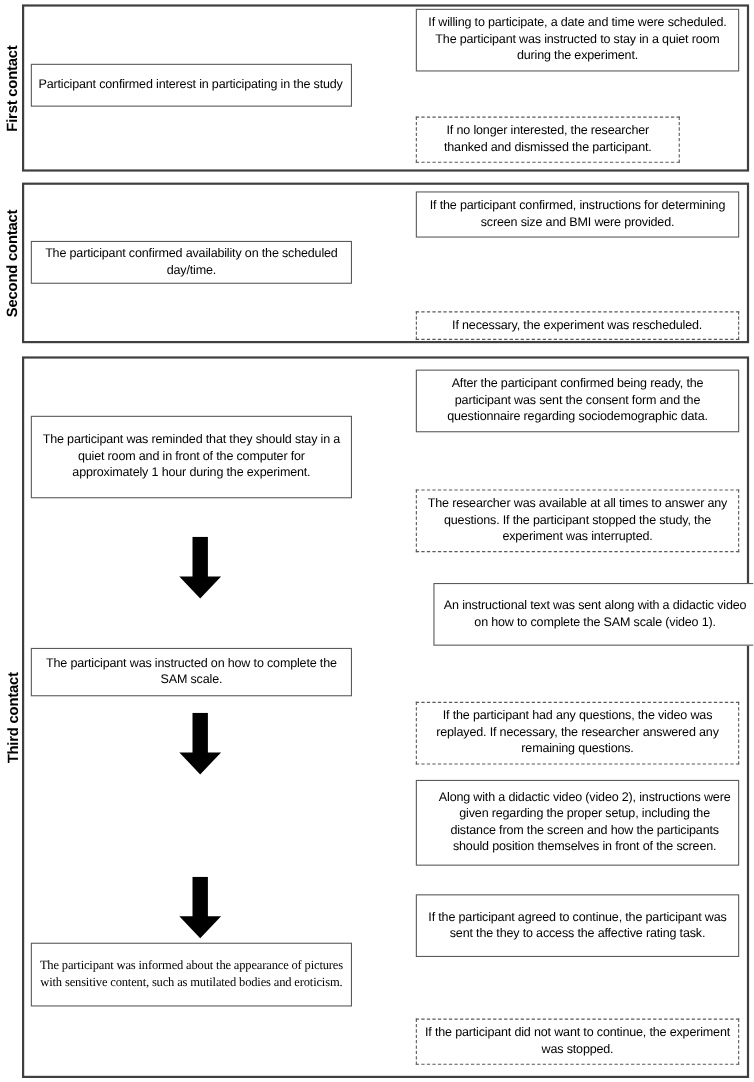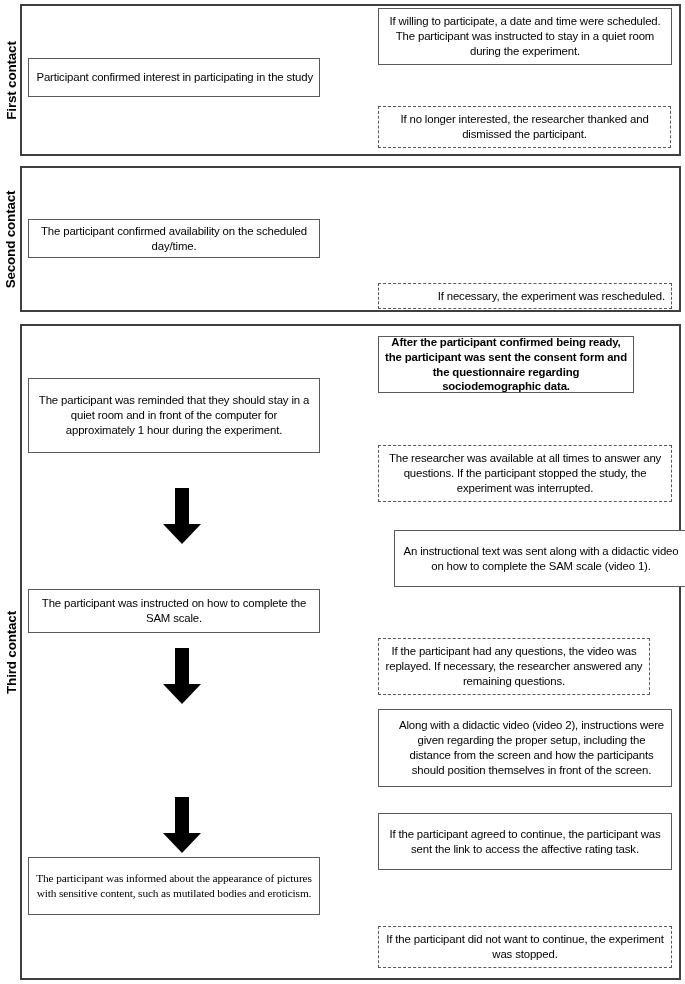--- a/index.html
+++ b/index.html
@@ -46,21 +46,21 @@
     display: block;
   }
 
   
   .box {
     position: absolute;
     box-sizing: border-box;
     background: #ffffff;
     display: flex;
     align-items: center;
-    justify-content: flex-end;
+    justify-content: flex-start;
     text-align: center;
     font-size: 11.4px;
     line-height: 1.30;
     padding: 3px 6px;
     color: #000000;
     letter-spacing: -0.15px;
   }
   .box.solid {
     border: 1.4px solid #5a5a5a;
   }
@@ -111,79 +111,82 @@
   <div class="panel" style="left:20px; top:4px; width:661px; height:152px;"></div>
   <div class="side-label" style="top:4px; height:152px;">
     <span>First contact</span>
   </div>
   <div class="box solid" style="left:28px; top:58px; width:292px; height:39px;">
     <div>Participant confirmed interest in participating in the study</div>
   </div>
   <div class="box solid" style="left:378px; top:8px; width:294px; height:57px;">
     <div>If willing to participate, a date and time were scheduled. The participant was instructed to stay in a quiet room during the experiment.</div>
   </div>
-  <div class="box dashed" style="left:378px; top:106px; width:293px; height:42px;">
+  <div class="box dashed" style="left:378px; top:106px; width:240px; height:42px;">
     <div>If no longer interested, the researcher thanked and dismissed the participant.</div>
   </div>
 
   <div class="panel" style="left:20px; top:166px; width:661px; height:146px;"></div>
   <div class="side-label" style="top:166px; height:146px;">
     <span>Second contact</span>
   </div>
   <div class="box solid" style="left:28px; top:219px; width:292px; height:39px;">
     <div>The participant confirmed availability on the scheduled day/time.</div>
+  </div>
+  <div class="box solid" style="left:378px; top:174px; width:294px; height:42px;">
+    <div>If the participant confirmed, instructions for determining screen size and BMI were provided.</div>
   </div>
   <div class="box dashed" style="left:378px; top:283px; width:294px; height:26px;padding-left:32px;">
     <div>If necessary, the experiment was rescheduled.</div>
   </div>
 
   <div class="panel" style="left:20px; top:324px; width:661px; height:656px;"></div>
   <div class="side-label" style="top:324px; height:656px;">
     <span>Third contact</span>
   </div>
 
   <div class="box solid" style="left:28px; top:378px; width:292px; height:75px;">
     <div>The participant was reminded that they should stay in a quiet room and in front of the computer for approximately 1 hour during the experiment.</div>
   </div>
-  <div class="box solid" style="left:378px; top:336px; width:256px; height:57px;font-weight:bold;">
+  <div class="box solid" style="left:378px; top:336px; width:294px; height:57px;">
     <div>After the participant confirmed being ready, the participant was sent the consent form and the questionnaire regarding sociodemographic data.</div>
   </div>
   <div class="box dashed" style="left:378px; top:445px; width:294px; height:57px;">
     <div>The researcher was available at all times to answer any questions. If the participant stopped the study, the experiment was interrupted.</div>
   </div>
 
   <svg class="down-arrow" style="left:162px; top:488px;" width="40" height="57" viewBox="0 0 40 57">
     <polygon points="13,0 27,0 27,36 39,36 20,56 1,36 13,36" fill="#000000"></polygon>
   </svg>
 
   <div class="box solid" style="left:28px; top:589px; width:292px; height:44px;">
     <div>The participant was instructed on how to complete the SAM scale.</div>
   </div>
   <div class="box solid" style="left:378px; top:530px; width:294px; height:57px;margin-left:16px;">
     <div>An instructional text was sent along with a didactic video on how to complete the SAM scale (video 1).</div>
   </div>
-  <div class="box dashed" style="left:378px; top:638px; width:272px; height:57px;">
+  <div class="box dashed" style="left:378px; top:638px; width:294px; height:57px;">
     <div>If the participant had any questions, the video was replayed. If necessary, the researcher answered any remaining questions.</div>
   </div>
 
   <svg class="down-arrow" style="left:162px; top:648px;" width="40" height="57" viewBox="0 0 40 57">
     <polygon points="13,0 27,0 27,36 39,36 20,56 1,36 13,36" fill="#000000"></polygon>
   </svg>
 
   <div class="box solid" style="left:378px; top:709px; width:294px; height:78px;padding-left:19px;">
     <div>Along with a didactic video (video 2), instructions were given regarding the proper setup, including the distance from the screen and how the participants should position themselves in front of the screen.</div>
   </div>
 
   <svg class="down-arrow" style="left:162px; top:797px;" width="40" height="57" viewBox="0 0 40 57">
     <polygon points="13,0 27,0 27,36 39,36 20,56 1,36 13,36" fill="#000000"></polygon>
   </svg>
 
   <div class="box solid" style="left:28px; top:857px; width:292px; height:58px;font-family:Liberation Serif, serif;">
     <div>The participant was informed about the appearance of pictures with sensitive content, such as mutilated bodies and eroticism.</div>
   </div>
   <div class="box solid" style="left:378px; top:813px; width:294px; height:57px;">
-    <div>If the participant agreed to continue, the participant was sent the link to access the affective rating task.</div>
+    <div>If the participant agreed to continue, the participant was sent the they to access the affective rating task.</div>
   </div>
   <div class="box dashed" style="left:378px; top:926px; width:294px; height:42px;">
     <div>If the participant did not want to continue, the experiment was stopped.</div>
   </div>
 
 </div>
 
 </body></html>

